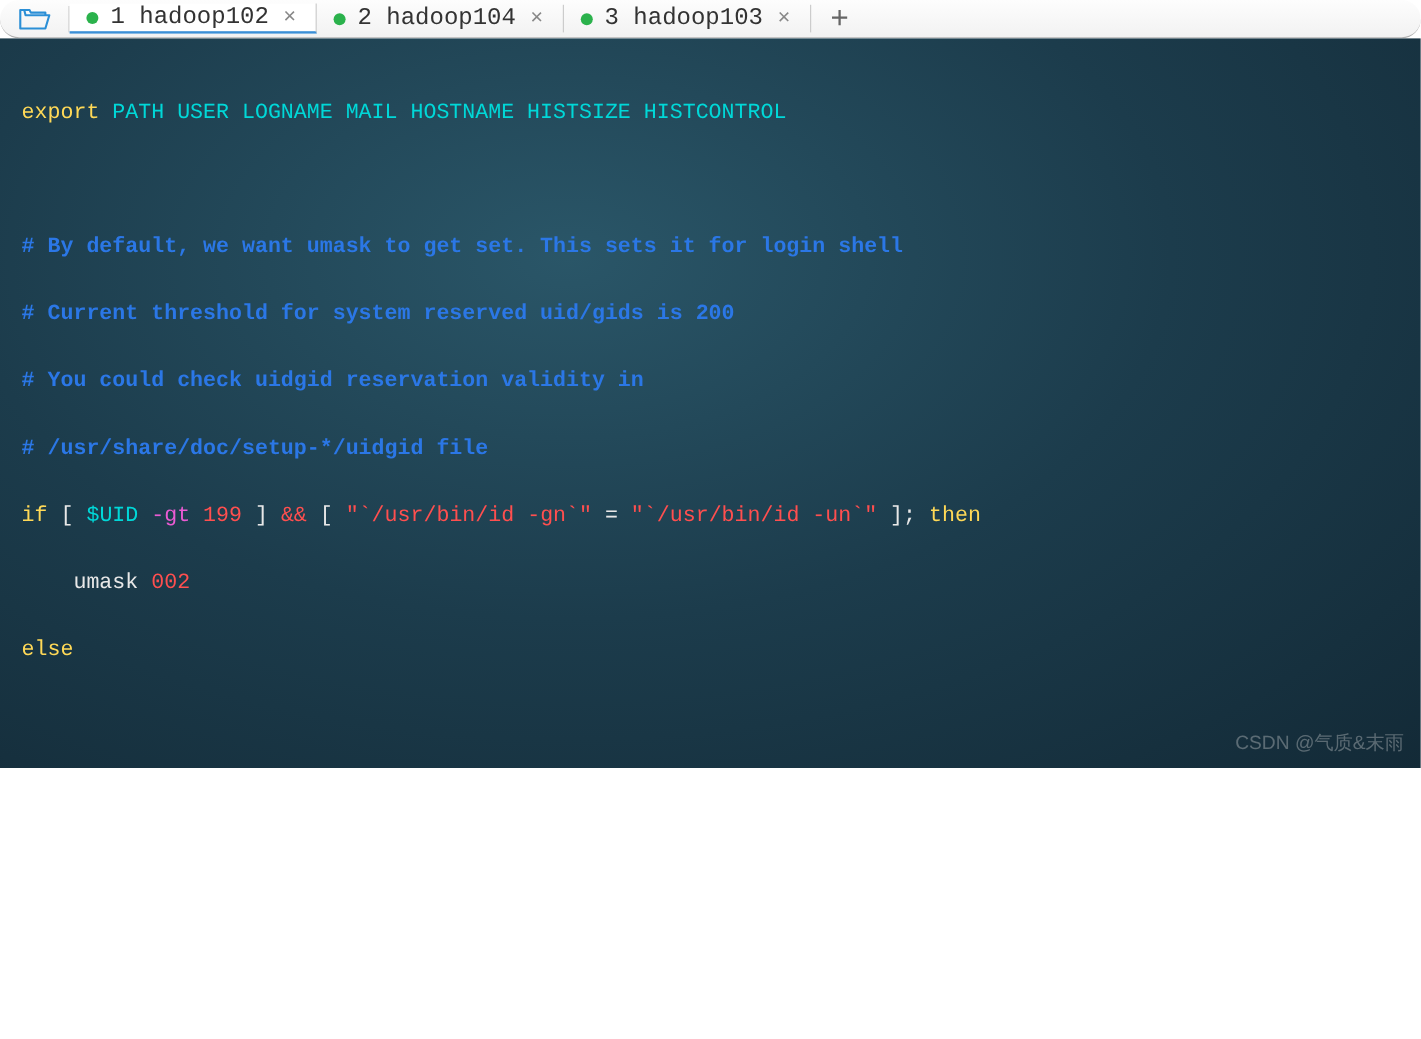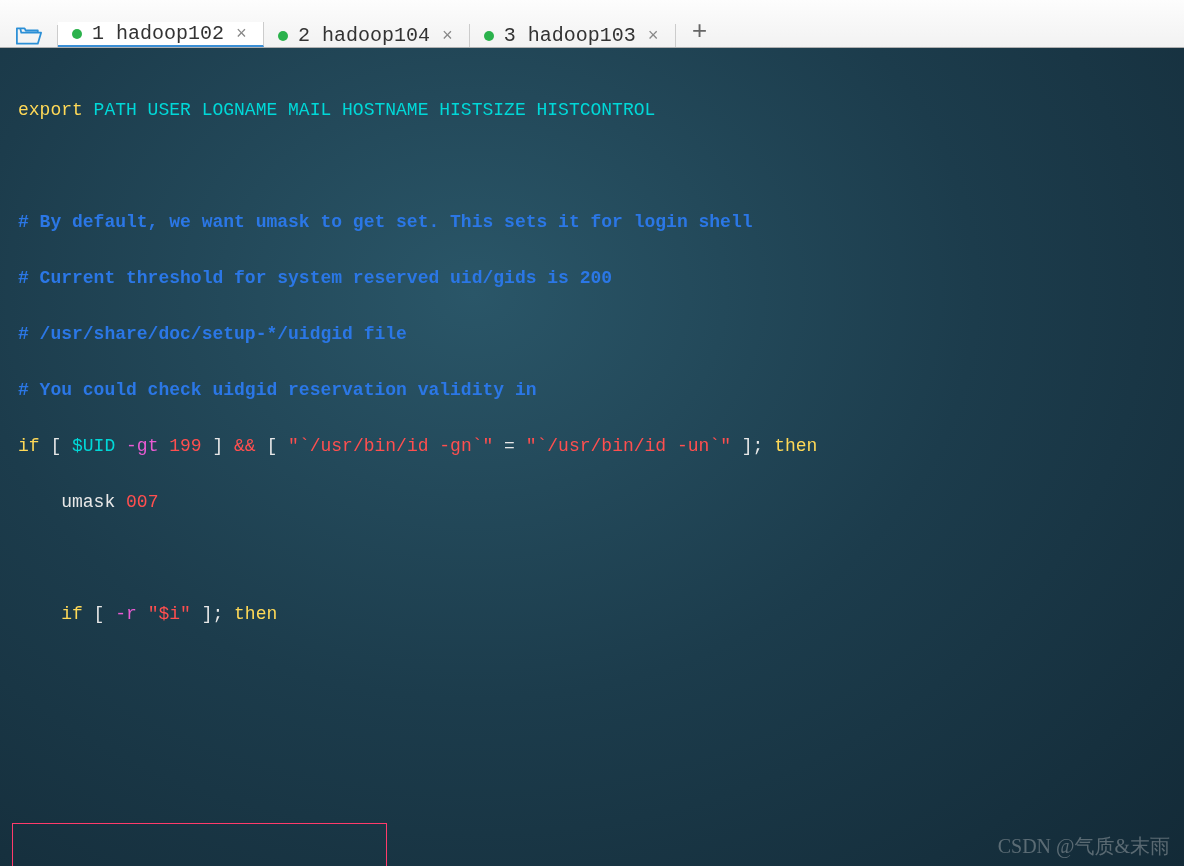--- a/index.html
+++ b/index.html
@@ -1,41 +1,41 @@
 <!DOCTYPE html>
 <html><head>
 <meta charset="utf-8">
 <style>
 * { margin: 0; padding: 0; box-sizing: border-box; }
 body { width: 1184px; height: 866px; font-family: "Consolas", "Courier New", monospace; overflow: hidden; background: #fff; }
 
-.tabbar { height: 48px; background: linear-gradient(#fdfdfd, #f2f2f2); border-bottom: 1px solid #b0b0b0; display: flex; align-items: flex-end; }
+.tabbar { height: 32px; background: linear-gradient(#fdfdfd, #f2f2f2); border-bottom: 1px solid #b0b0b0; display: flex; align-items: center; border-radius: 18px; }
 .folder-btn { width: 58px; display: flex; align-items: center; justify-content: center; border-right: 1px solid #ccc; }
 .folder-btn svg { width: 28px; height: 22px; }
 .tab { display: flex; align-items: center; padding: 0 14px; border-right: 1px solid #ccc; font-size: 20px; color: #333; gap: 10px; position: relative; }
 .tab.active { background: #fff; border-bottom: 2px solid #3b8fd6; }
 .dot { width: 10px; height: 10px; border-radius: 50%; background: #2bb24c; }
 .tab-label { white-space: nowrap; }
 .tab-close { color: #888; font-size: 18px; padding: 0 2px; }
 .new-tab { display: flex; align-items: center; justify-content: center; width: 48px; color: #666; font-size: 26px; }
 
-.editor { height: 818px; background: radial-gradient(ellipse at 40% 30%, #2a5668 0%, #1c3c4c 50%, #132a37 100%); padding: 20px 18px; font-size: 18px; line-height: 28px; color: #e8e8e8; white-space: pre; overflow: hidden; position: relative; }
+.editor { height: 608px; background: radial-gradient(ellipse at 40% 30%, #2a5668 0%, #1c3c4c 50%, #132a37 100%); padding: 20px 18px; font-size: 18px; line-height: 28px; color: #e8e8e8; white-space: pre; overflow: hidden; position: relative; }
 .editor .ln { display: block; }
 
 .kw { color: #ffd957; }
 .var { color: #00d8d8; }
 .cm { color: #2b77e6; font-weight: bold; }
 .str { color: #ff4f4f; }
 .op { color: #ff4f4f; }
 .flag { color: #ea5bd3; }
 .num { color: #ff4f4f; }
 .plain { color: #e8e8e8; }
 
 .highlight-box { position: absolute; border: 1px solid #ff3b6b; left: 12px; top: 775px; width: 375px; height: 64px; pointer-events: none; }
-.watermark { position: absolute; right: 14px; bottom: 6px; color: rgba(220,220,220,0.35); font-size: 20px; font-family: Liberation Serif, serif; }
+.watermark { position: absolute; right: 14px; bottom: 6px; color: rgba(220,220,220,0.35); font-size: 16px; font-family: Liberation Sans, sans-serif; }
 </style>
 </head>
 <body>
 
 <div class="tabbar">
   <div class="folder-btn">
     <svg viewBox="0 0 24 20">
         <path d="M1 3 L1 17 L20 17 L23 7 L5 7 L4 3 Z M1 3 L8 3 L9 5 L20 5 L20 7" fill="none" stroke="#2b8fd6" stroke-width="1.6" stroke-linejoin="round"></path>
       </svg>
   </div>
@@ -55,24 +55,25 @@
     <span class="tab-close">×</span>
   </div>
   <div class="new-tab">+</div>
 </div>
 
 <div class="editor">
 <span class="ln"><span class="kw">export</span><span class="var"> PATH USER LOGNAME MAIL HOSTNAME HISTSIZE HISTCONTROL</span></span>
 <span class="ln"> </span>
 <span class="ln cm"># By default, we want umask to get set. This sets it for login shell</span>
 <span class="ln cm"># Current threshold for system reserved uid/gids is 200</span>
+<span class="ln cm"># You could check uidgid reservation validity in</span>
 <span class="ln cm"># /usr/share/doc/setup-*/uidgid file</span>
-<span class="ln cm"># You could check uidgid reservation validity in</span>
 <span class="ln"><span class="kw">if</span><span class="plain"> [ </span><span class="var">$UID</span><span class="flag"> -gt </span><span class="num">199</span><span class="plain"> ] </span><span class="op">&amp;&amp;</span><span class="plain"> [ </span><span class="str">"`/usr/bin/id -gn`"</span><span class="plain"> = </span><span class="str">"`/usr/bin/id -un`"</span><span class="plain"> ]; </span><span class="kw">then</span></span>
-<span class="ln"><span class="plain">    umask </span><span class="num">007</span></span>
+<span class="ln"><span class="plain">    umask </span><span class="num">002</span></span>
+<span class="ln"><span class="kw">else</span></span>
 <span class="ln"> </span>
 <span class="ln"><span class="kw">    if</span><span class="plain"> [ </span><span class="flag">-r </span><span class="str">"$i"</span><span class="plain"> ]; </span><span class="kw">then</span></span>
 
 
 
 
 
 
 
 

